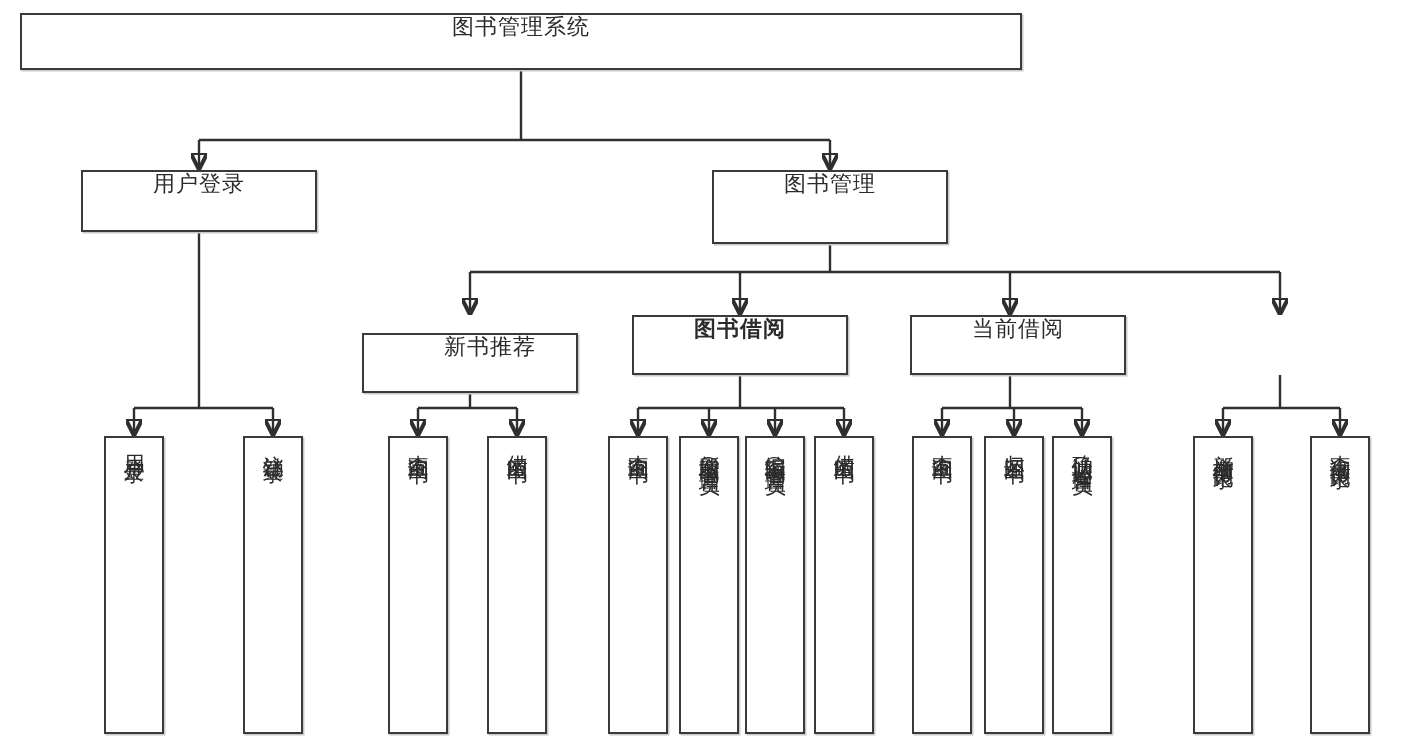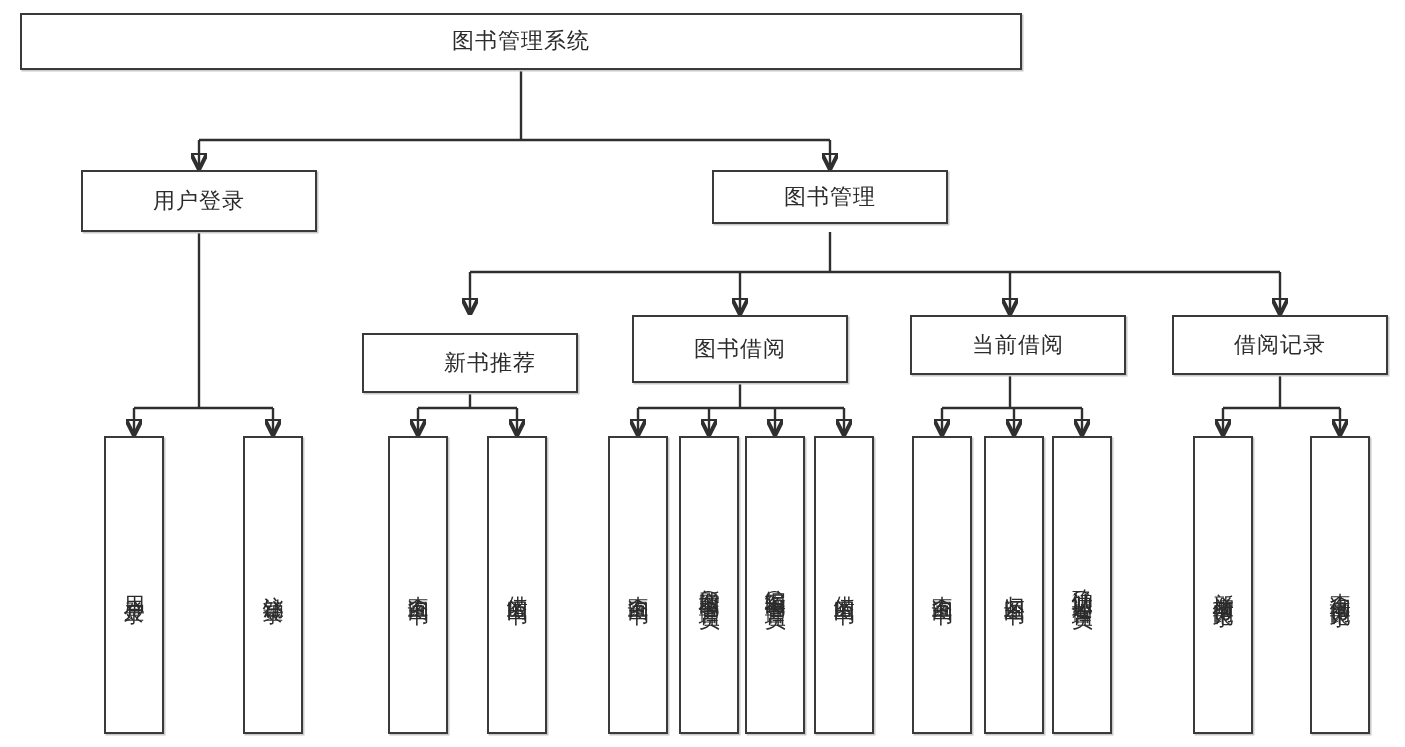--- a/index.html
+++ b/index.html
@@ -13,21 +13,21 @@
     height:747px;
     background:#ffffff;
     overflow:hidden;
   }
   .node{
     position:absolute;
     box-sizing:border-box;
     border:2px solid #3a3a3a;
     background:#ffffff;
     display:flex;
-    align-items:center;
+    align-items:flex-start;
     justify-content:center;
     box-shadow:1.5px 1.5px 0 0 #c9c9c9;
   }
   .node .lbl{
     font-size:22px;
     line-height:1.1;
     color:#2b2b2b;
     white-space:nowrap;
     letter-spacing:1px;
   }
@@ -112,35 +112,32 @@
       </g>
   </svg>
 
   <div class="node root" id="n-root" style="left: 20px; top: 13px; width: 1002px; height: 57px;">
     <span class="lbl">图书管理系统</span>
   </div>
 
   <div class="node lvl2" id="n-user-login" style="left: 81px; top: 170px; width: 236px; height: 62px;">
     <span class="lbl">用户登录</span>
   </div>
-  <div class="node lvl2" id="n-book-manage" style="left: 712px; top: 170px; width: 236px; height: 54px;">
+  <div class="node lvl2" id="n-book-manage" style="left: 712px; top: 170px; width: 236px; height: 74px;">
     <span class="lbl">图书管理</span>
   </div>
 
   <div class="node lvl3" id="n-new-book-rec" style="left: 362px; top: 333px; width: 216px; height: 60px; padding-left: 40px;">
     <span class="lbl">新书推荐</span>
   </div>
-  <div class="node lvl3" id="n-book-borrow" style="left: 632px; top: 315px; width: 216px; height: 68px;">
+  <div class="node lvl3" id="n-book-borrow" style="left: 632px; top: 315px; width: 216px; height: 60px; font-weight: bold;">
     <span class="lbl">图书借阅</span>
   </div>
   <div class="node lvl3" id="n-current-borrow" style="left: 902px; top: 315px; width: 216px; height: 60px; margin-left: 8px;">
     <span class="lbl">当前借阅</span>
-  </div>
-  <div class="node lvl3" id="n-borrow-record" style="left: 1172px; top: 315px; width: 216px; height: 60px;">
-    <span class="lbl">借阅记录</span>
   </div>
 
   <div class="node leaf" id="n-leaf-0" style="left: 104px; top: 436px; width: 60px; height: 298px;">
     <span class="lbl">用户登录</span>
   </div>
   <div class="node leaf" id="n-leaf-1" style="left: 243px; top: 436px; width: 60px; height: 298px;">
     <span class="lbl">注销登录</span>
   </div>
   <div class="node leaf" id="n-leaf-2" style="left: 388px; top: 436px; width: 60px; height: 298px;">
     <span class="lbl">查询图书</span>

